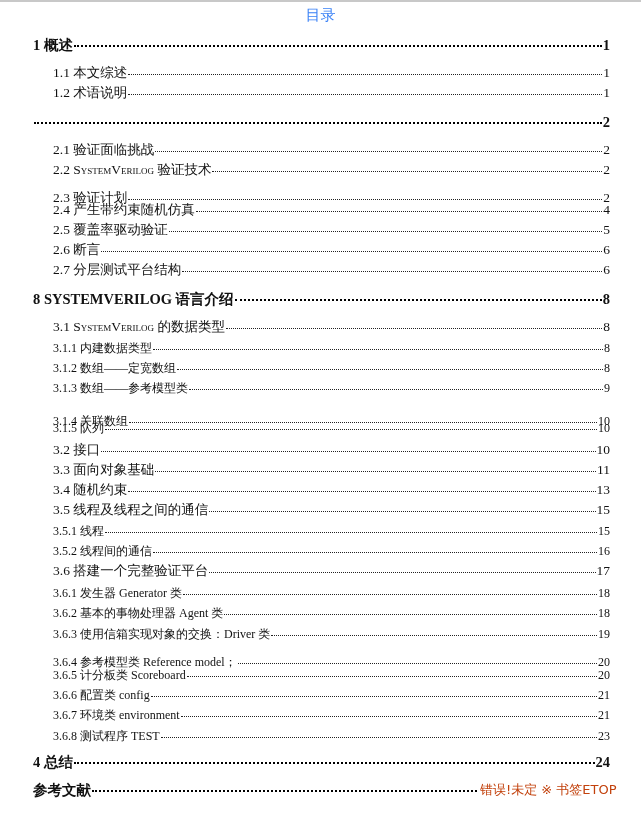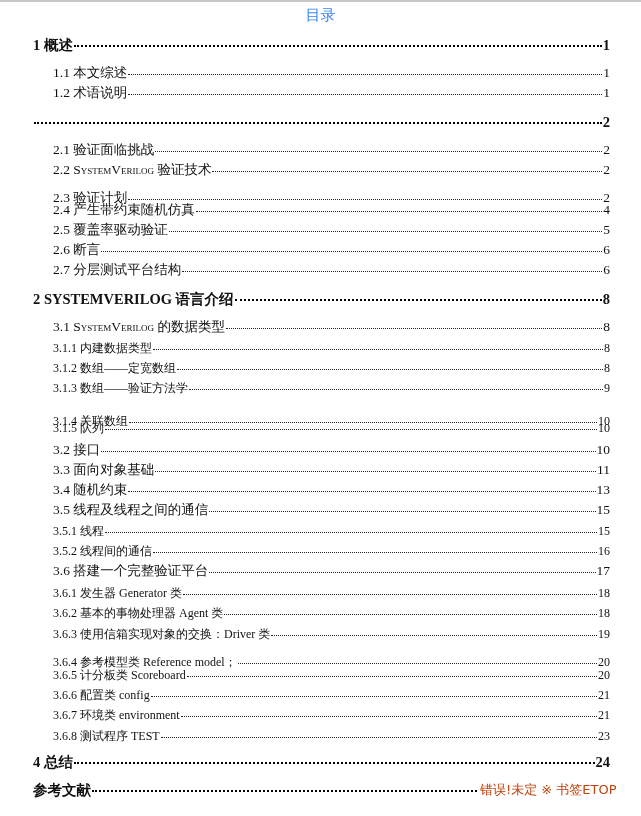--- a/index.html
+++ b/index.html
@@ -91,41 +91,41 @@
       <span class="label">2.6  断言</span>
       <span class="dots"></span>
       <span class="page">6</span>
     </div>
     <div class="row l2" style="top: 261px;">
       <span class="label">2.7  分层测试平台结构</span>
       <span class="dots"></span>
       <span class="page">6</span>
     </div>
     <div class="row l1" style="top: 290px;">
-      <span class="label">2 SYSTEMVERILOG 语言介绍</span>
+      <span class="label">8 SYSTEMVERILOG 语言介绍</span>
       <span class="dots"></span>
       <span class="page">8</span>
     </div>
     <div class="row l2" style="top: 318px;">
       <span class="label sc">3.1 SystemVerilog 的数据类型</span>
       <span class="dots"></span>
       <span class="page">8</span>
     </div>
     <div class="row l3" style="top: 339px;">
       <span class="label">3.1.1  内建数据类型</span>
       <span class="dots"></span>
       <span class="page">8</span>
     </div>
     <div class="row l3" style="top: 359px;">
       <span class="label">3.1.2  数组——定宽数组</span>
       <span class="dots"></span>
       <span class="page">8</span>
     </div>
     <div class="row l3" style="top: 379px;">
-      <span class="label">3.1.3  数组——验证方法学</span>
+      <span class="label">3.1.3  数组——参考模型类</span>
       <span class="dots"></span>
       <span class="page">9</span>
     </div>
     <div class="row l3" style="top: 412px;">
       <span class="label">3.1.4  关联数组</span>
       <span class="dots"></span>
       <span class="page">10</span>
     </div>
     <div class="row l3" style="top: 419px;">
       <span class="label">3.1.5  队列</span>

